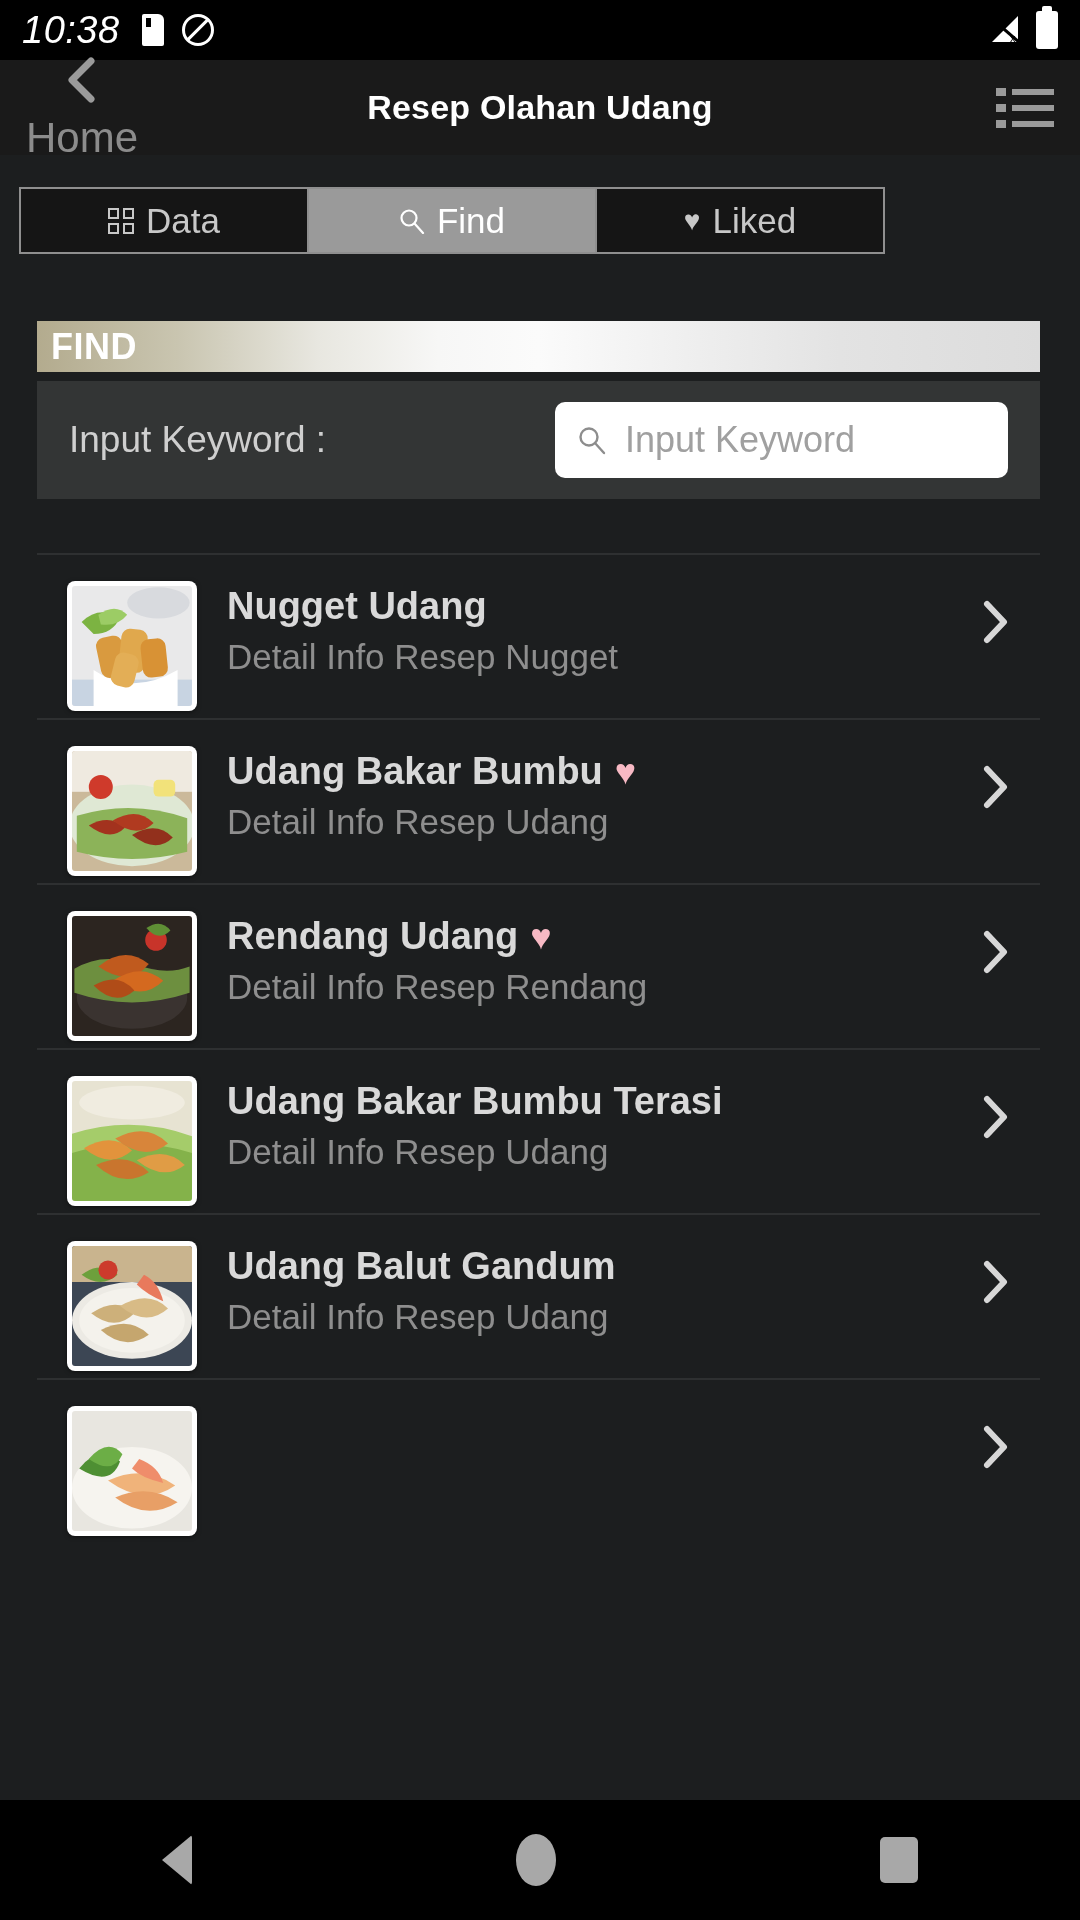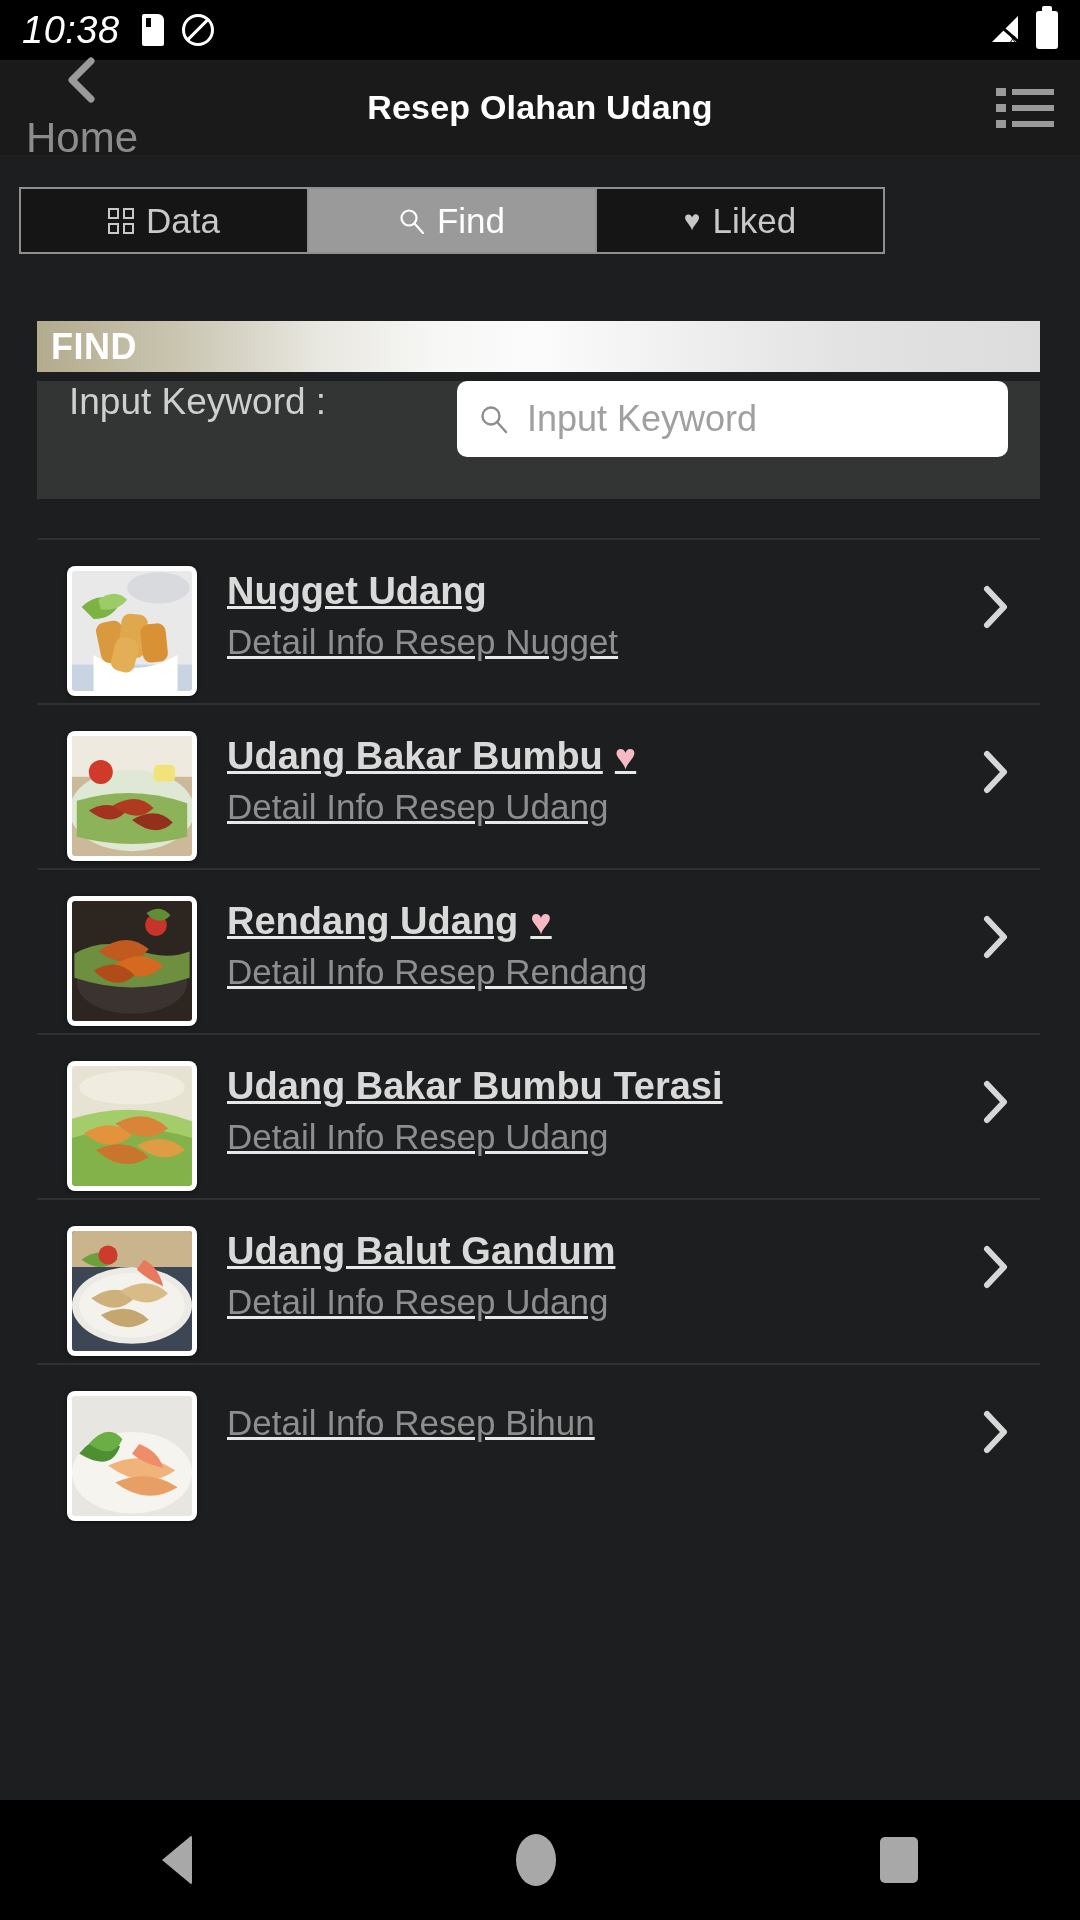--- a/index.html
+++ b/index.html
@@ -72,36 +72,36 @@
 
   .find-bar {
     position:absolute; top:67px; left:37px; width:1003px; height:51px;
     background:linear-gradient(to right,#b3ab8e 0%, #c9c5b0 14%, #e8e7e0 28%, #f7f7f6 40%, #fbfbfb 50%, #eeeeee 66%, #e3e3e3 80%, #dcdcdc 100%);
     display:flex; align-items:center; padding-left:14px;
   }
   .find-bar-label { font-size:36px; font-weight:700; color:#ffffff; letter-spacing:0.5px; line-height:1; }
 
   .search-panel {
     position:absolute; top:127px; left:37px; width:1003px; height:118px;
-    background:#333535; display:flex; padding:0 32px;
+    background:#333535; display:flex; align-items:center; padding:0 32px;
   }
   .search-label { font-size:37px; color:#cfcfcf; font-weight:400; white-space:nowrap; }
   .search-input-wrap {
-    margin-left:auto; width:551px; height:76px; background:#ffffff; border-radius:10px;
+    margin-left:auto; width:453px; height:76px; background:#ffffff; border-radius:10px;
     display:flex; align-items:center; padding:0 22px; gap:18px;
   }
   .search-input-wrap .mag-icon-dark { width:30px; height:30px; flex:none; }
   .search-input {
     border:none; outline:none; background:transparent; font-size:36px;
     color:#333; width:100%; font-family:"Liberation Sans", sans-serif;
   }
   .search-input::placeholder { color:#a0a0a0; }
 
   
-  .list { position:absolute; top:284px; left:37px; width:1003px;text-decoration:underline; }
+  .list { position:absolute; top:299px; left:37px; width:1003px; }
   .list-item {
     position:relative; display:flex; align-items:flex-start;
     border-top:2px solid #2e3031; padding:26px 0 0 0; min-height:165px; cursor:pointer;
   }
   .list-item:first-child { border-top:2px solid #2e3031; }
   .thumb {
     width:130px; height:130px; flex:none; margin-left:30px; background:#fff;
     border-radius:8px; padding:5px; box-shadow:0 1px 4px rgba(0,0,0,.5);
   }
   .thumb-inner { width:100%; height:100%; border-radius:3px; overflow:hidden; position:relative; }
@@ -359,21 +359,20 @@
               <ellipse cx="50" cy="64" rx="50" ry="34" fill="#f6f4ef"></ellipse>
               <path d="M6 48 q18 -22 34 -6 q-8 22 -34 6 Z" fill="#4e8f33"></path>
               <path d="M14 40 q16 -18 28 -4 q-8 18 -28 4 Z" fill="#6cae46"></path>
               <path d="M30 58 q30 -14 56 4 q-26 18 -56 -4 Z" fill="#f0b37a"></path>
               <path d="M36 72 q28 -12 52 4 q-26 16 -52 -4 Z" fill="#e89f66"></path>
               <path d="M56 40 q16 6 20 20 q-18 -4 -26 -12 Z" fill="#ef8d6b"></path>
             </svg>
           </div>
         </div>
         <div class="item-text">
-          <div class="item-sub">Detail Info Resep Bihun</div>
         </div>
         <svg class="item-chevron" viewBox="0 0 34 46">
           <polyline points="9,5 26,23 9,41" fill="none" stroke="#d7d7d7" stroke-width="6" stroke-linecap="round" stroke-linejoin="round"></polyline>
         </svg>
       </div>
 
     </div>
   </div>
 
   <div class="navbar">

